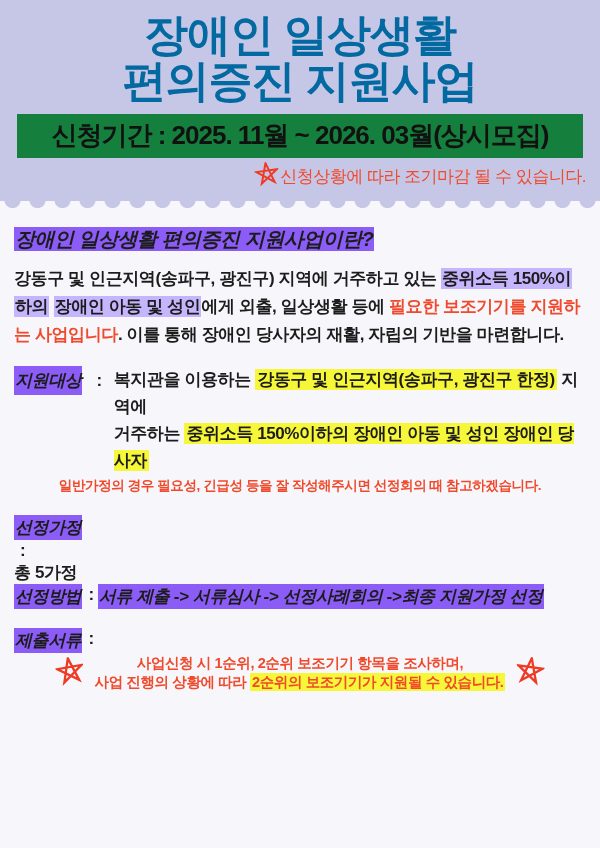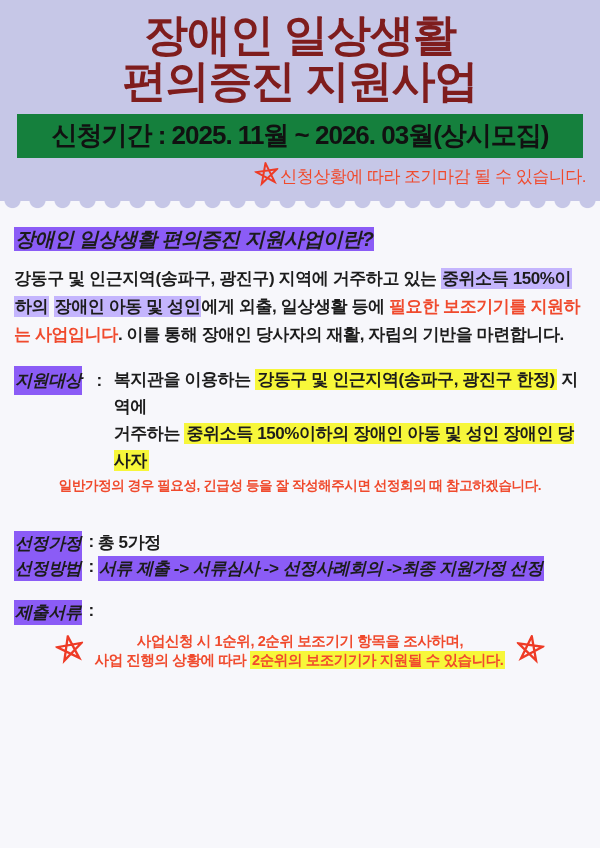--- a/index.html
+++ b/index.html
@@ -6,21 +6,21 @@
   .poster{
     width:600px;height:848px;position:relative;overflow:hidden;
     background:#f7f7fb;
     font-family:"Liberation Sans","DejaVu Sans",sans-serif;
     color:#1c1c1c;
   }
   
   .header{background:#c6c7e7;padding-top:12px;}
   .title{
     text-align:center;font-size:44px;line-height:1.04;font-weight:900;
-    color:#7f1d1d;letter-spacing:-1px;
+    color:#0369a1;letter-spacing:-1px;
   }
   .period-bar{
     margin:10px 17px 0;background:#15803d;color:#111;
     text-align:center;font-size:26px;font-weight:800;letter-spacing:-1px;
     padding:4px 0 5px;
   }
   .early-close{
     display:flex;align-items:center;justify-content:flex-end;
     padding:4px 14px 10px 0;color:#f04a2d;font-weight:400;font-size:17px;
     letter-spacing:-0.5px;
@@ -40,27 +40,27 @@
   .intro-heading{margin-top:13px;font-size:20px;font-weight:800;letter-spacing:-0.5px;}
   .intro-p{margin-top:12px;font-size:17px;line-height:28px;font-weight:600;letter-spacing:-0.4px;}
   .sec{display:flex;align-items:flex-start;font-size:17px;font-weight:700;letter-spacing:-0.4px;}
   .sec-label{white-space:nowrap;}
   .sec-colon{padding:1px 4px 0 6px;}
   .sec-target{margin-top:17px;line-height:27px;gap:8px;}
   .target-note{
     margin-top:3px;text-align:center;font-size:13.5px;font-weight:700;
     color:#f04a2d;letter-spacing:-0.4px;
   }
-  .sec-selected{margin-top:36px;}
+  .sec-selected{margin-top:20px;flex-direction:column;}
   .sec-method{}
   .sec-docs{margin-top:19px;}
   .doc-lines{line-height:28px;font-weight:600;}
   .doc-cont{padding-left:22px;}
   .star-note{
-    margin-top:7px;display:flex;align-items:center;justify-content:space-between;
+    margin-top:1px;display:flex;align-items:center;justify-content:space-between;
     padding:0 42px;
   }
   .star-note-text{
     text-align:center;color:#f04a2d;font-size:14.5px;font-weight:700;
     line-height:19px;letter-spacing:-0.4px;
   }
   .star-svg{display:inline-block;flex:0 0 auto;}
 </style>
 </head>
 <body>

